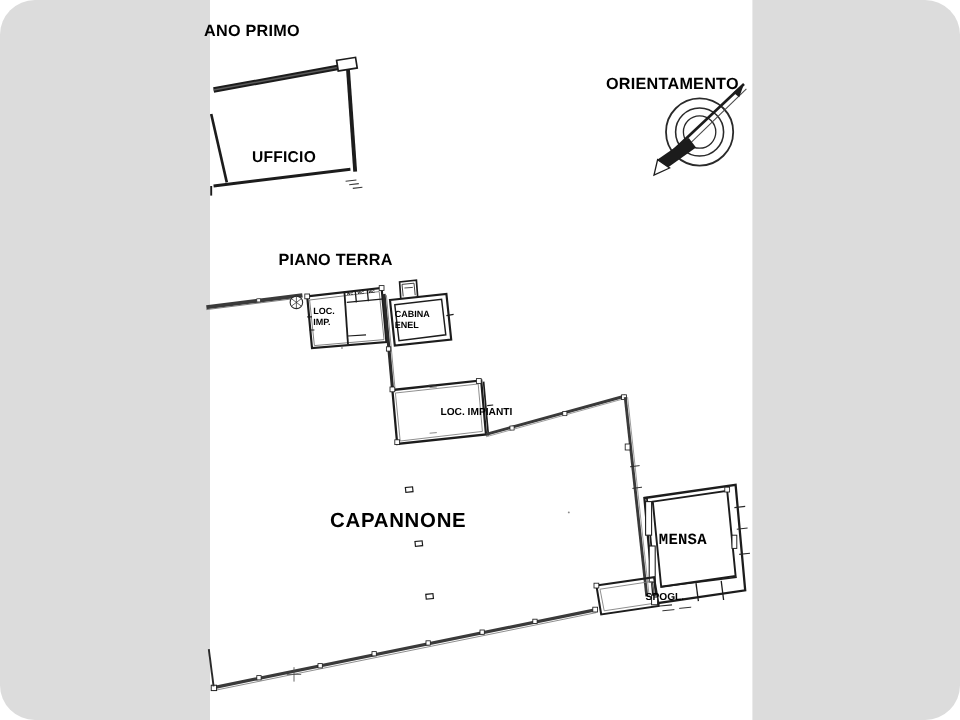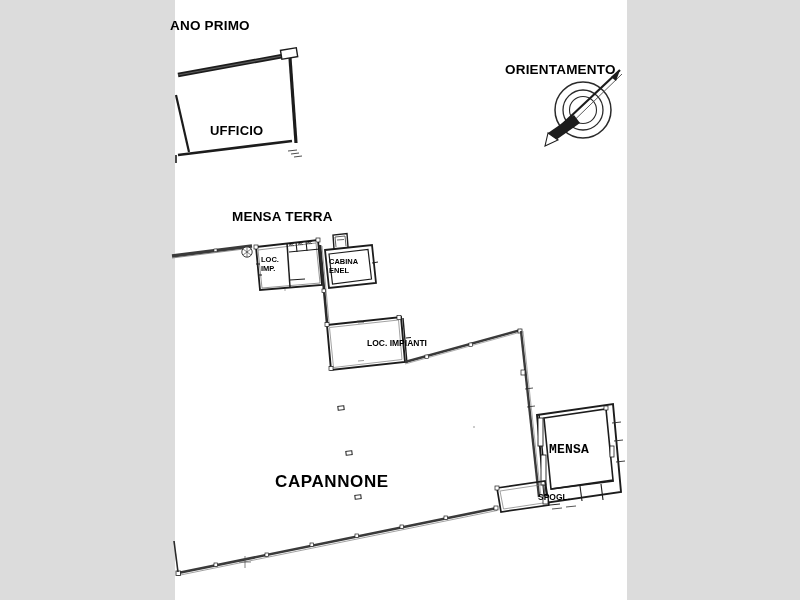--- a/index.html
+++ b/index.html
@@ -11,20 +11,21 @@
     width: 800px;
     height: 600px;
     overflow: hidden;
     font-family: "Liberation Sans", sans-serif;
   }
   #page {
     position: relative;
     width: 800px;
     height: 600px;
     background: #dcdcdc;
+    border-radius: 29px;
   }
   #sheet {
     position: absolute;
     left: 175px;
     top: 0px;
     width: 452px;
     height: 600px;
     background: #ffffff;
   }
   #plan-svg {
@@ -242,33 +243,33 @@
     </g>
 
   </svg>
 
   <div class="label lbl-section" style="left:170px; top:18px;">ANO PRIMO</div>
 
   <div class="label lbl-room-med" style="left:210px; top:100px;margin-top:23px;">UFFICIO</div>
 
   <div class="label lbl-section" style="left:505px; top:62px;">ORIENTAMENTO</div>
 
-  <div class="label lbl-section" style="left:232px; top:209px;">MENSA TERRA</div>
+  <div class="label lbl-section" style="left:232px; top:209px;">PIANO TERRA</div>
 
   <div class="label lbl-room-xsmall" style="left:261px; top:256px;">LOC.</div>
   <div class="label lbl-room-xsmall" style="left:261px; top:265px;">IMP.</div>
 
   <div class="label lbl-tiny" style="left:289px; top:243px;">WC</div>
   <div class="label lbl-tiny" style="left:298px; top:242px;">WC</div>
   <div class="label lbl-tiny" style="left:307px; top:241px;">WC</div>
 
   <div class="label lbl-room-xsmall" style="left:329px; top:258px;">CABINA</div>
   <div class="label lbl-room-xsmall" style="left:329px; top:267px;text-align:right;">ENEL</div>
 
   <div class="label lbl-room-small" style="left:338px; top:339px;">LOC. IMPIANTI</div>
 
-  <div class="label lbl-room-big" style="left:275px; top:424px;margin-top:48px;">CAPANNONE</div>
+  <div class="label lbl-room-big" style="left:275px; top:424px;">CAPANNONE</div>
 
   <div class="label lbl-room-med" style="left:549px; top:442px;font-family:Liberation Mono, monospace;">MENSA</div>
 
   <div class="label lbl-room-small" style="left:509px; top:493px;">SPOGL.</div>
 
 </div>
 
 </body></html>

